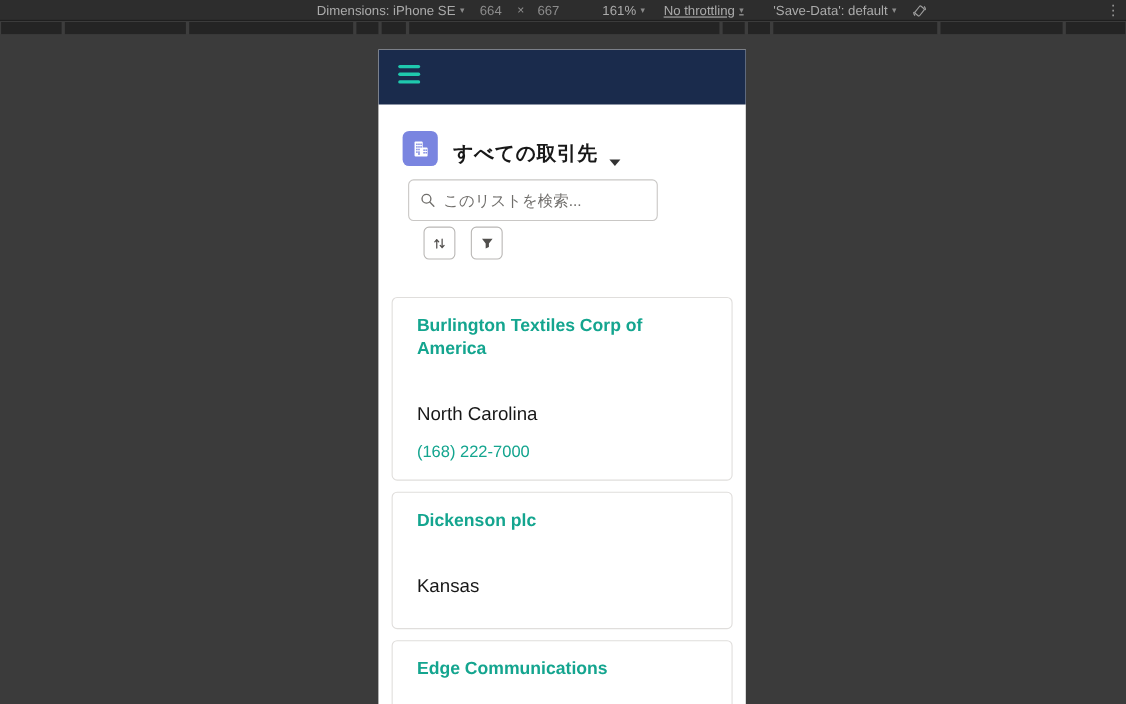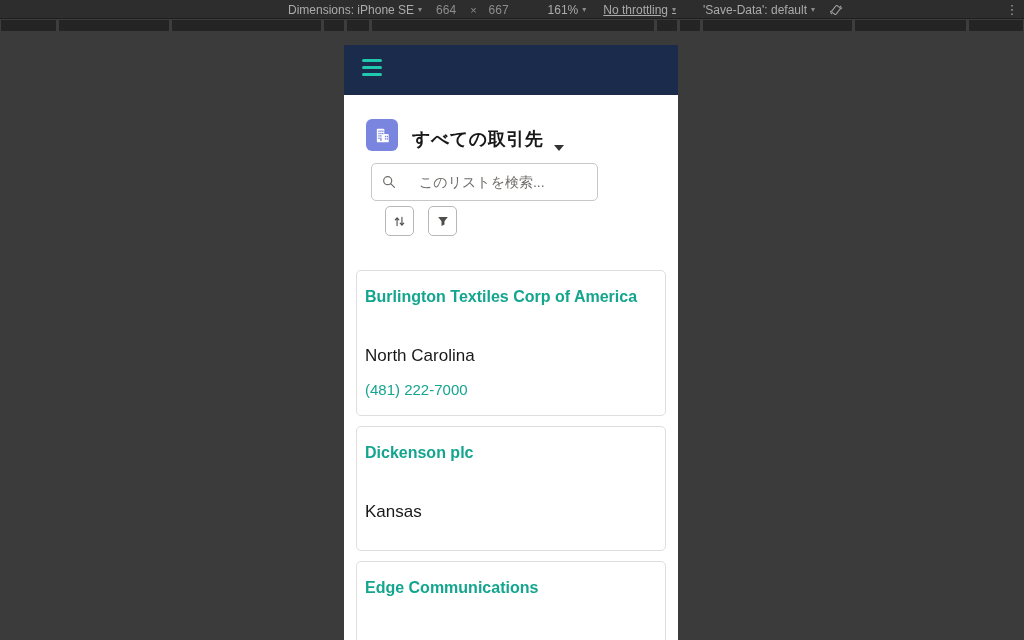--- a/index.html
+++ b/index.html
@@ -55,39 +55,39 @@
   .title-caret {
     width:0; height:0; margin-left:11px; margin-top:3px;
     border-left:5px solid transparent; border-right:5px solid transparent;
     border-top:6px solid #333; cursor:pointer;
   }
   .list-subtitle { margin:9px 0 0 25px; font-size:11.5px; color:#3e3e3c; }
 
   .search-box {
     margin:12px 0 0 27px; width:227px; height:38px;
     border:1px solid #c9c7c5; border-radius:5px;
-    display:flex; align-items:center; padding:0 10px; background:#fff;gap:16px;
+    display:flex; align-items:center; padding:0 10px; background:#fff;
   }
   .search-box input {
     border:none; outline:none; flex:1; margin-left:7px;
     font-size:14px; color:#444; background:transparent;
     font-family:"Liberation Sans","DejaVu Sans",sans-serif;
   }
   .search-box input::placeholder { color:#706e6b; opacity:1; }
 
   .btn-row { display:flex; margin:5px 0 0 41px; gap:14px; }
   .sq-btn {
     width:29px; height:30px; border:1px solid #b9b7b5; border-radius:5px;
     background:#fff; display:flex; align-items:center; justify-content:center; cursor:pointer;
   }
 
   .cards { margin:34px 12px 0 12px; }
   .card {
     border:1px solid #e0dedc; border-radius:5px; background:#fff;
-    padding:15px 8px; margin-bottom:10px;
+    padding:15px 22px; margin-bottom:10px;
   }
   .card-title {
     font-size:16px; font-weight:bold; color:#14a58f;
     line-height:21px; margin-bottom:38px; cursor:pointer;
   }
   .card-state { font-size:17px; color:#181818; line-height:21px; margin-bottom:13px; min-height:21px; }
   .card-phone { font-size:15px; color:#14a58f; line-height:21px; min-height:21px; cursor:pointer; }
 </style>
 </head>
 <body>
@@ -206,21 +206,21 @@
         <path d="M2.5 3.5 L13.5 3.5 L9.7 8.3 L9.7 12 L6.3 13.6 L6.3 8.3 Z" fill="#514f4d"></path>
       </svg>
     </div>
   </div>
 
   <div class="cards">
 
     <div class="card">
       <div class="card-title">Burlington Textiles Corp of America</div>
       <div class="card-state">North Carolina</div>
-      <div class="card-phone">(481) 222-7000</div>
+      <div class="card-phone">(168) 222-7000</div>
     </div>
 
     <div class="card">
       <div class="card-title">Dickenson plc</div>
       <div class="card-state">Kansas</div>
     </div>
 
     <div class="card">
       <div class="card-title" style="margin-bottom:38px;">Edge Communications</div>
 

